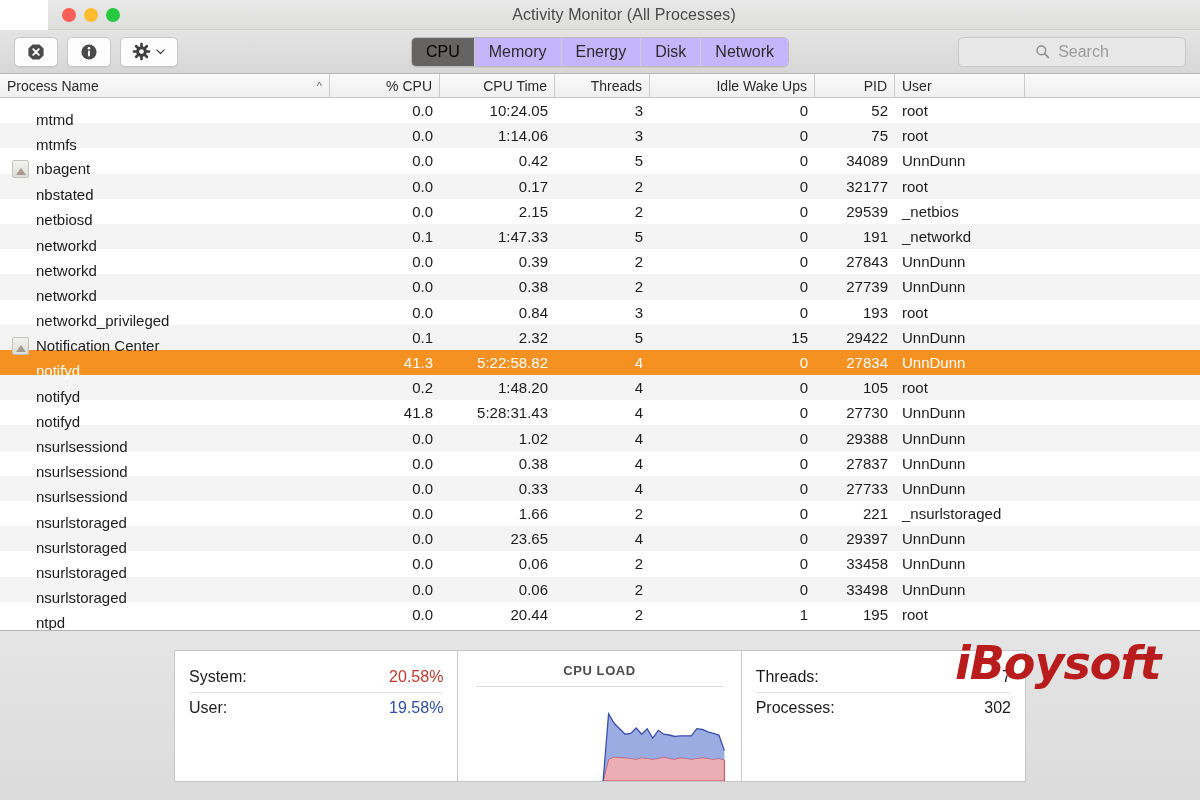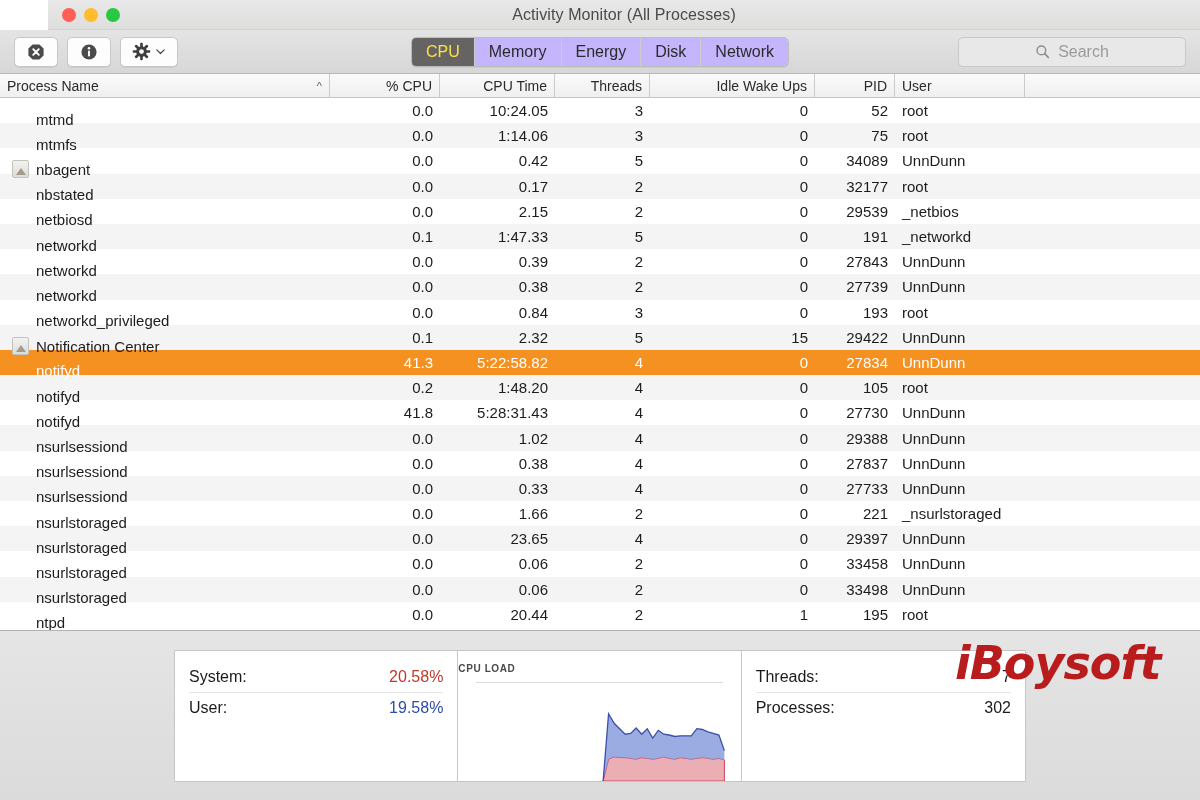--- a/index.html
+++ b/index.html
@@ -74,21 +74,21 @@
   }
   .tab {
     padding: 0 14px; height: 100%;
     display: flex; align-items: center; justify-content: center;
     font-size: 16px; color: #2b2b2b;
     border-right: 1px solid #cfcece;
     background: #c4b5fd;
     cursor: default;
   }
   .tab:last-child { border-right: none; }
-  .tab.active { background: #656463; color: #fde047; }
+  .tab.active { background: #656463; color: #000000; }
 
   .search-wrap { margin-left: auto; }
   .search {
     width: 228px; height: 30px;
     background: #e9e8e8;
     border: 1px solid #c9c8c8;
     border-radius: 5px;
     display: flex; align-items: center; justify-content: center;
     gap: 8px;
   }
@@ -129,21 +129,21 @@
     height: 25.2px;
     display: flex; align-items: center;
     font-size: 15px; color: #1c1c1c;
   }
   .row.even { background: #ffffff; }
   .row.odd  { background: #f4f4f4; }
   .row.selected { background: #f59120; color: #ffffff; }
   .cell { padding: 0 7px; white-space: nowrap; overflow: hidden; }
   .cell.num { text-align: right; }
   .cell.name {
-    display: flex; align-items: flex-end; gap: 7px;
+    display: flex; align-items: flex-start; gap: 7px;
     padding-left: 36px;
     margin-top: 17px;
   }
   .cell.name.has-icon { padding-left: 12px; }
   .proc-icon {
     width: 17px; height: 18px;
     flex: 0 0 auto;
     position: relative;
     background: linear-gradient(to bottom, #f2f2f0 0%, #dcdcd8 100%);
     border: 1px solid #c3c3bd;
@@ -184,21 +184,21 @@
     height: 30px;
     border-bottom: 1px solid #e6e5e5;
     font-size: 16px; color: #1b1b1b;
   }
   .stat-row:last-of-type { border-bottom: none; }
   .stat-val.system { color: #c0392b; }
   .stat-val.user   { color: #2d4ea8; }
   .stat-val.plain  { color: #1b1b1b; }
 
   .graph-title {
-    font-size: 10px; font-weight: bold;
+    text-align: center; font-size: 13px; font-weight: bold;
     letter-spacing: .6px; color: #4a4a4a; margin-bottom: 8px;
   }
   .graph-sep { height: 1px; background: #dcdbdb; margin: 0 18px; }
   .graph-area {
     position: absolute; left: 0; right: 0; bottom: 0;
     height: 78px;
   }
   .graph-area svg { display: block; width: 100%; height: 100%; }
 
   .watermark {

